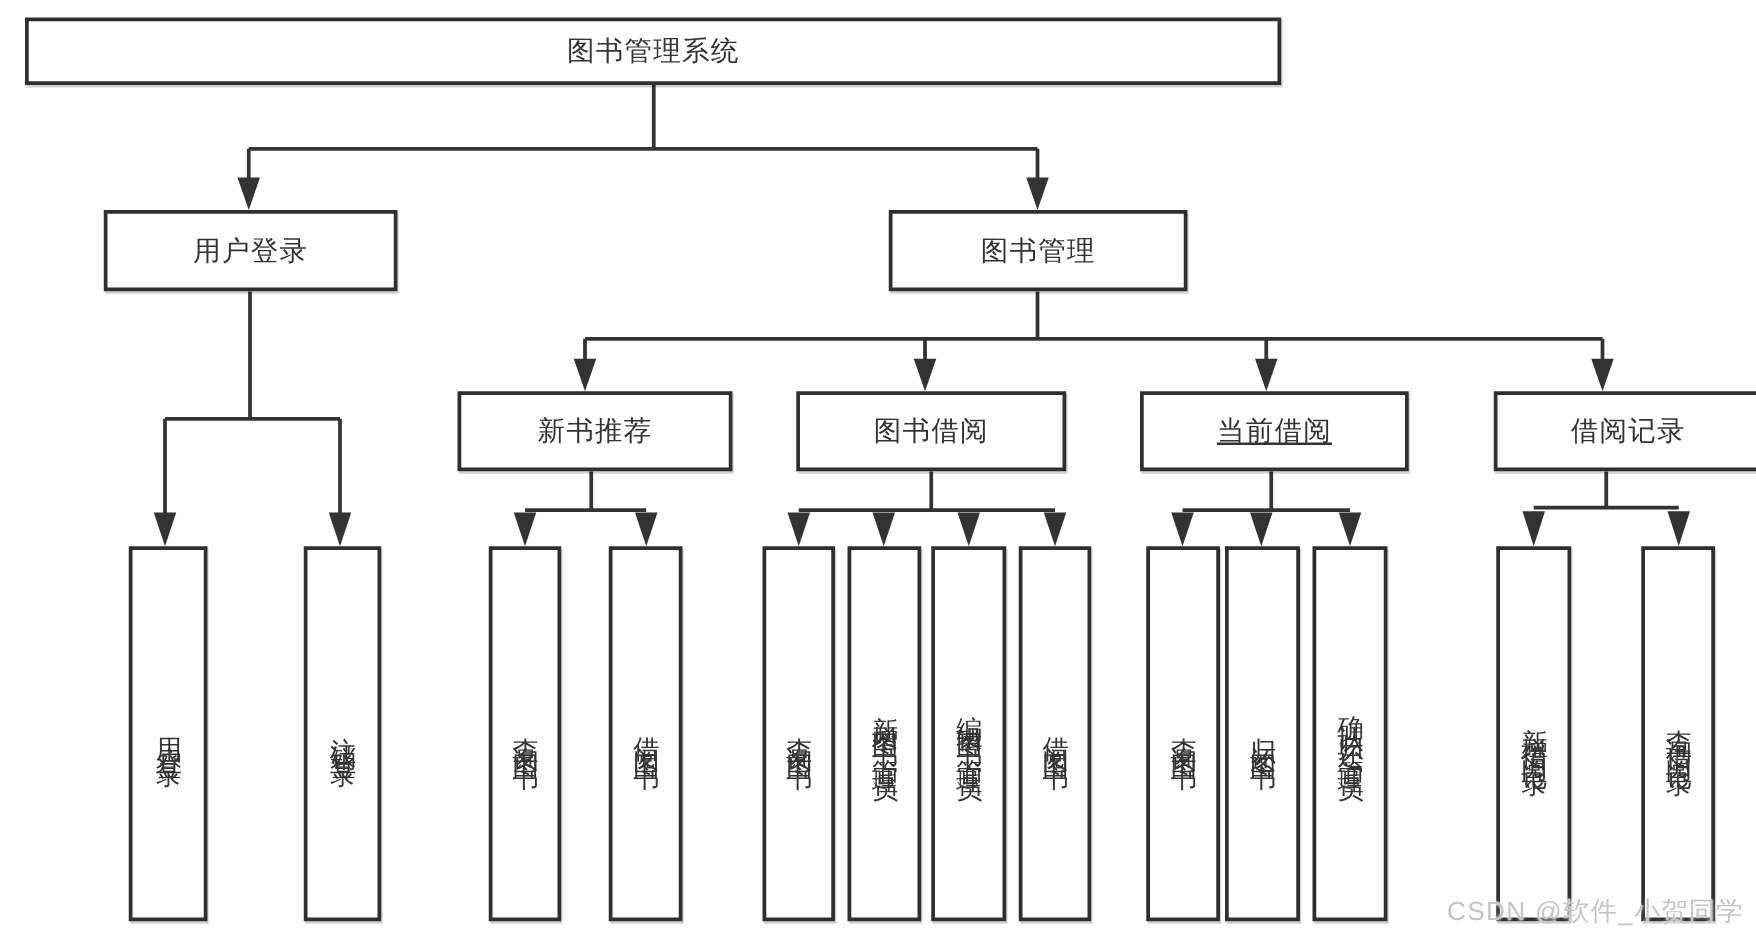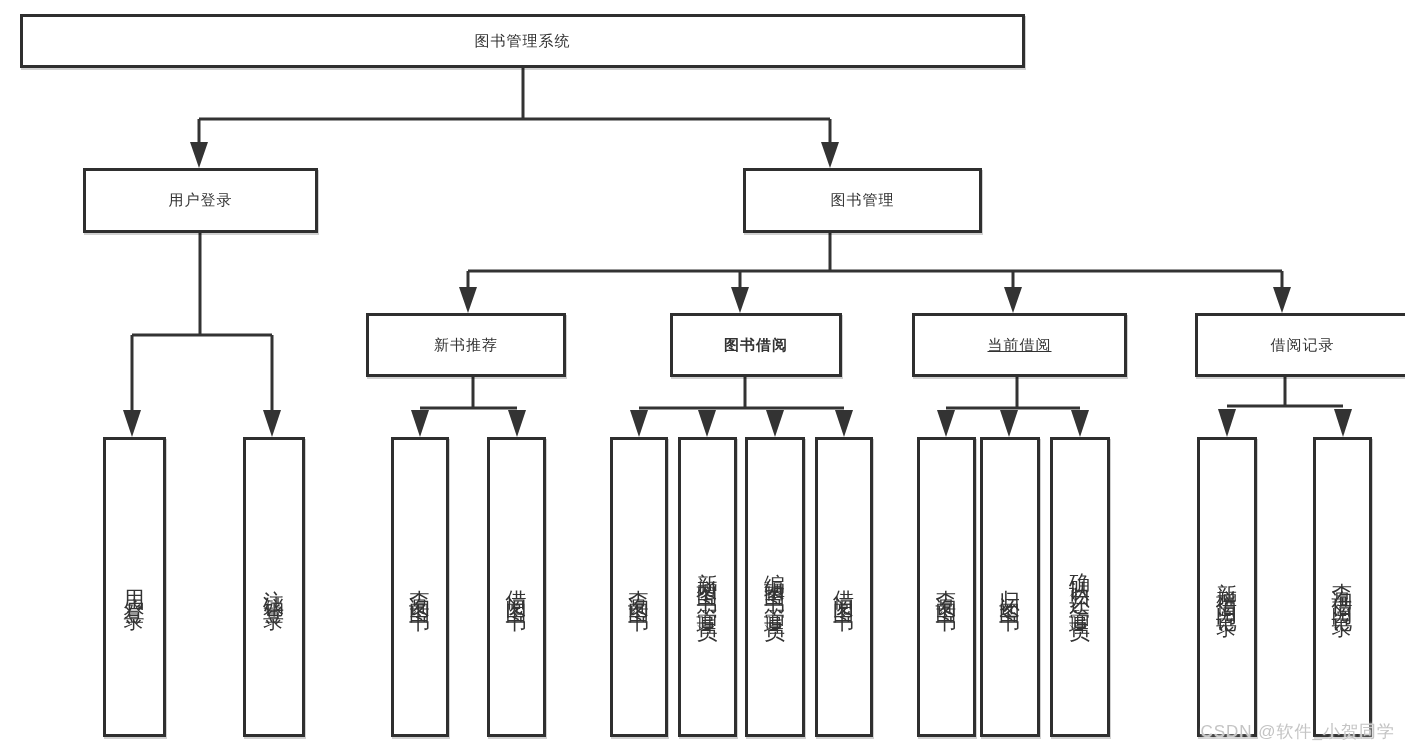--- a/index.html
+++ b/index.html
@@ -23,36 +23,36 @@
     position:absolute;
     box-sizing:border-box;
     border:3px solid var(--box-border);
     background:#ffffff;
     display:flex;align-items:center;justify-content:center;
     color:var(--text);
     box-shadow:1px 2px 0 rgba(0,0,0,0.18);
     z-index:2;
   }
   .box.h .label{
-    font-size:15px;
+    font-size:22px;
     letter-spacing:1px;
     white-space:nowrap;
   }
   .box.v .label{
     writing-mode:vertical-rl;
     text-orientation:mixed;
     line-height:1;
     font-size:21px;
     letter-spacing:7px;
     white-space:nowrap;
   }
   .watermark{
     position:absolute;
     right:10px;bottom:4px;
-    font-size:17px;
+    font-size:21px;
     color:var(--watermark);
     letter-spacing:1px;
     z-index:3;
     text-shadow:0 0 3px #ffffff,0 0 1px #ffffff;
     white-space:nowrap;
   }
 </style>
 </head>
 <body>
 
@@ -123,28 +123,28 @@
     </g>
   </svg>
 
   <div class="box h" style="left:20px;top:14px;width:1005px;height:54px;">
     <span class="label">图书管理系统</span>
   </div>
 
   <div class="box h" style="left:83px;top:168px;width:235px;height:65px;">
     <span class="label">用户登录</span>
   </div>
-  <div class="box h" style="left:711px;top:168px;width:239px;height:65px;margin-left:32px;">
+  <div class="box h" style="left:711px;top:168px;width:239px;height:65px;">
     <span class="label">图书管理</span>
   </div>
 
-  <div class="box h" style="left:366px;top:313px;width:200px;height:64px;">
+  <div class="box h" style="left:366px;top:313px;width:220px;height:64px;">
     <span class="label">新书推荐</span>
   </div>
-  <div class="box h" style="left:670px;top:313px;width:172px;height:64px;font-weight:bold;">
+  <div class="box h" style="left:637px;top:313px;width:216px;height:64px;">
     <span class="label">图书借阅</span>
   </div>
   <div class="box h" style="left:912px;top:313px;width:215px;height:64px;text-decoration:underline;">
     <span class="label">当前借阅</span>
   </div>
   <div class="box h" style="left:1183px;top:313px;width:215px;height:64px;margin-left:12px;">
     <span class="label">借阅记录</span>
   </div>
 
   <div class="box v" style="left:103px;top:437px;width:63px;height:300px;">

